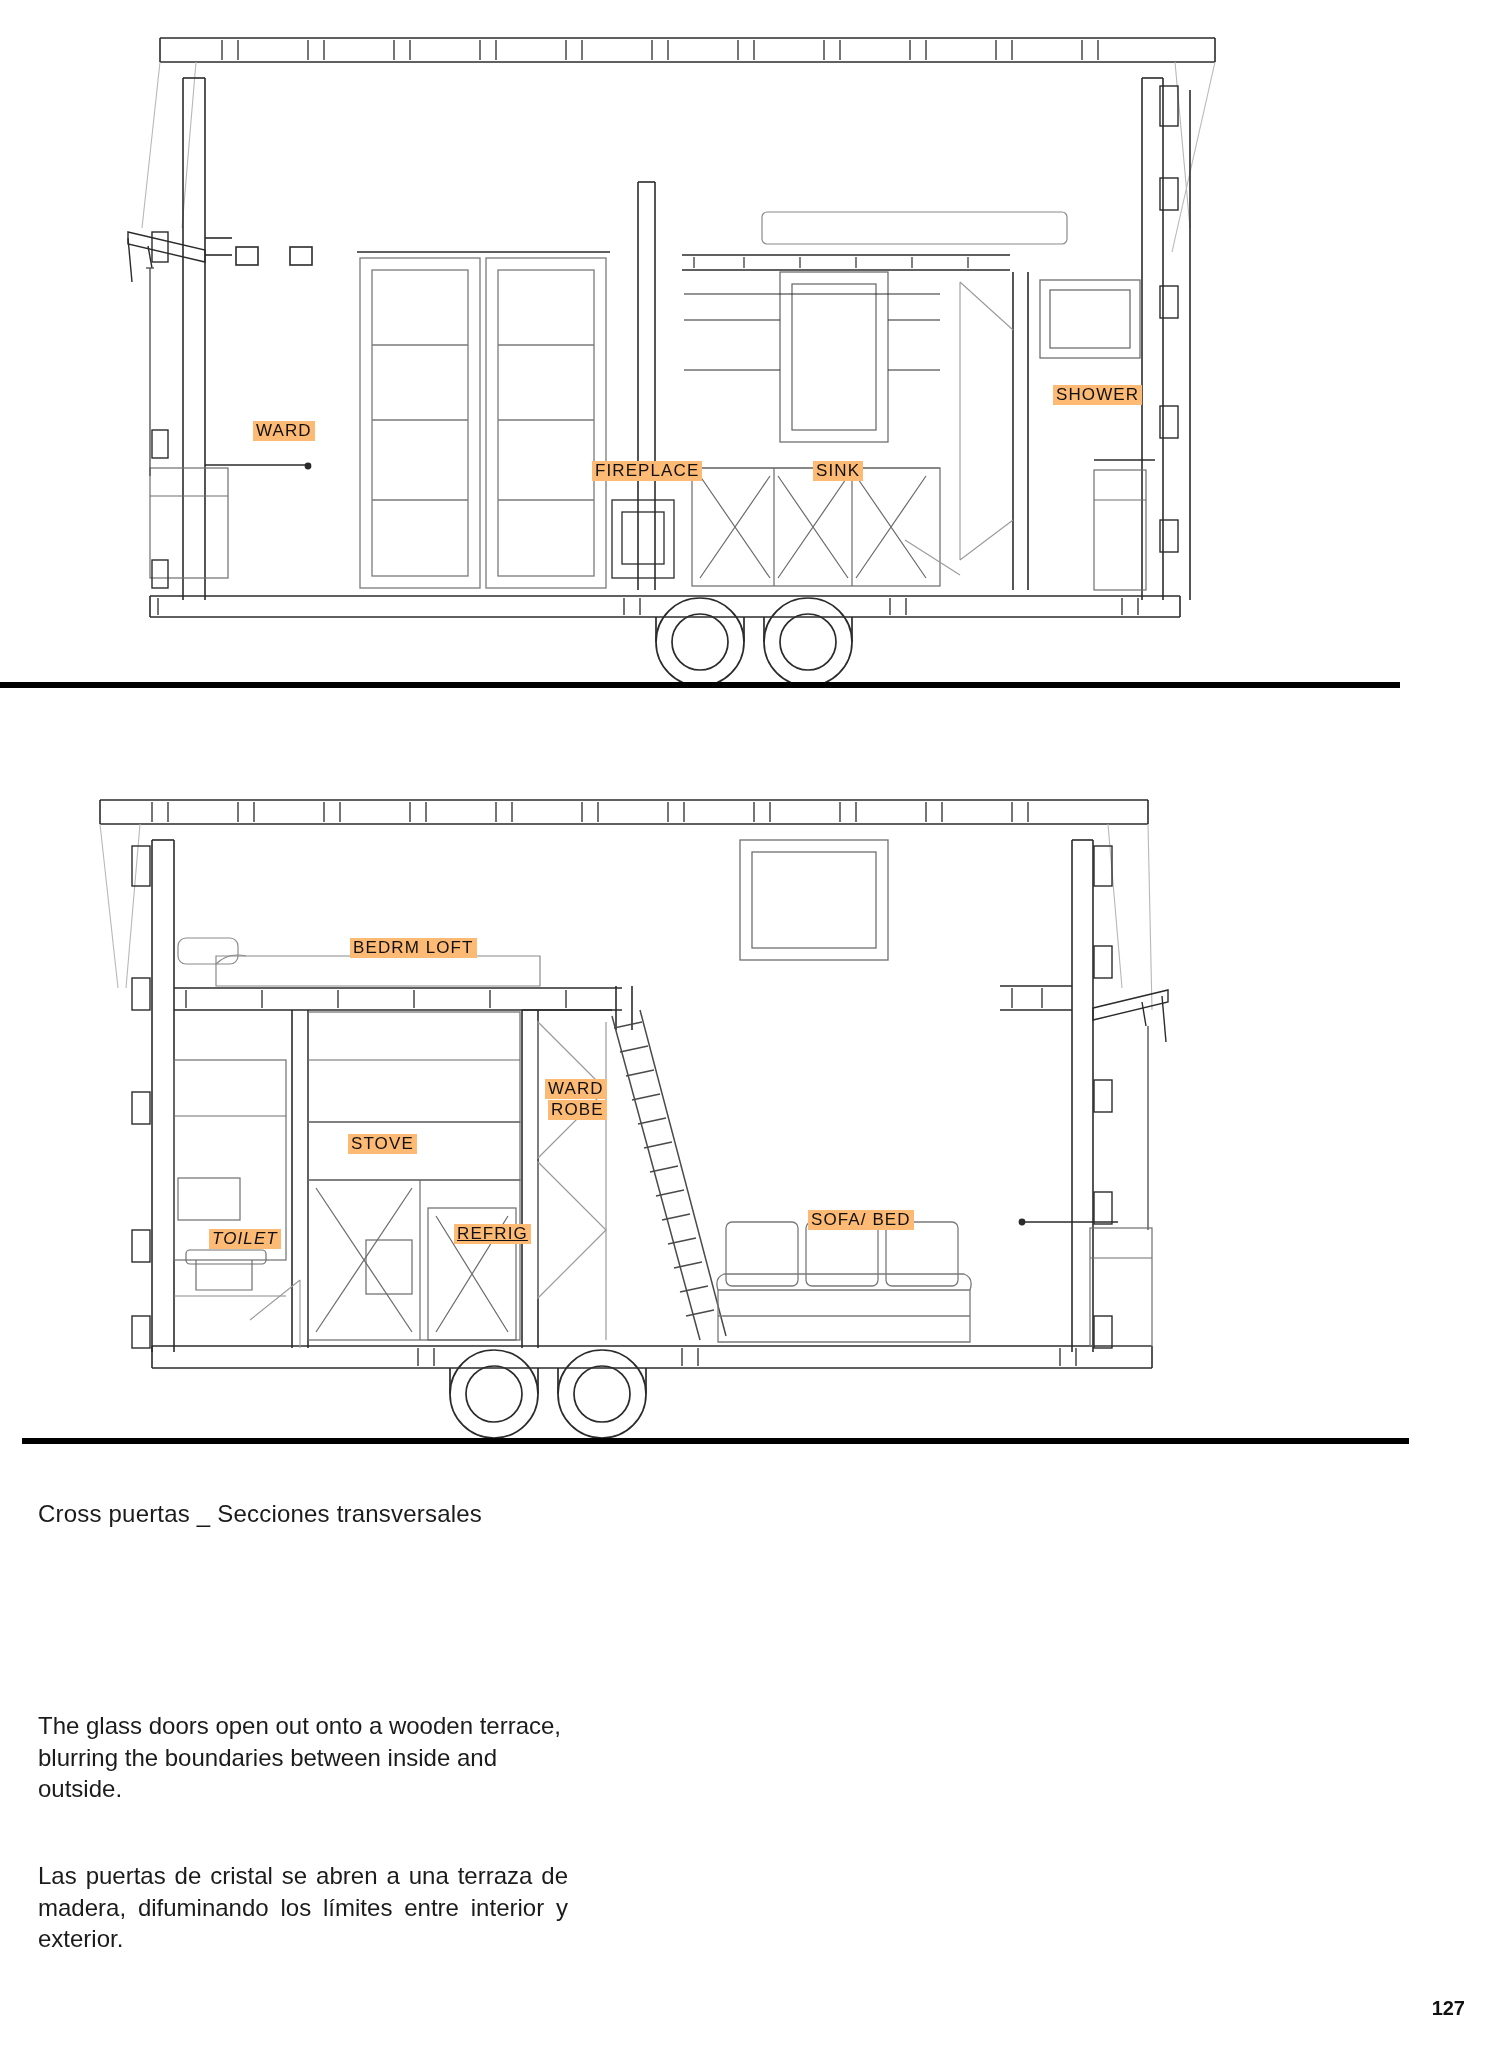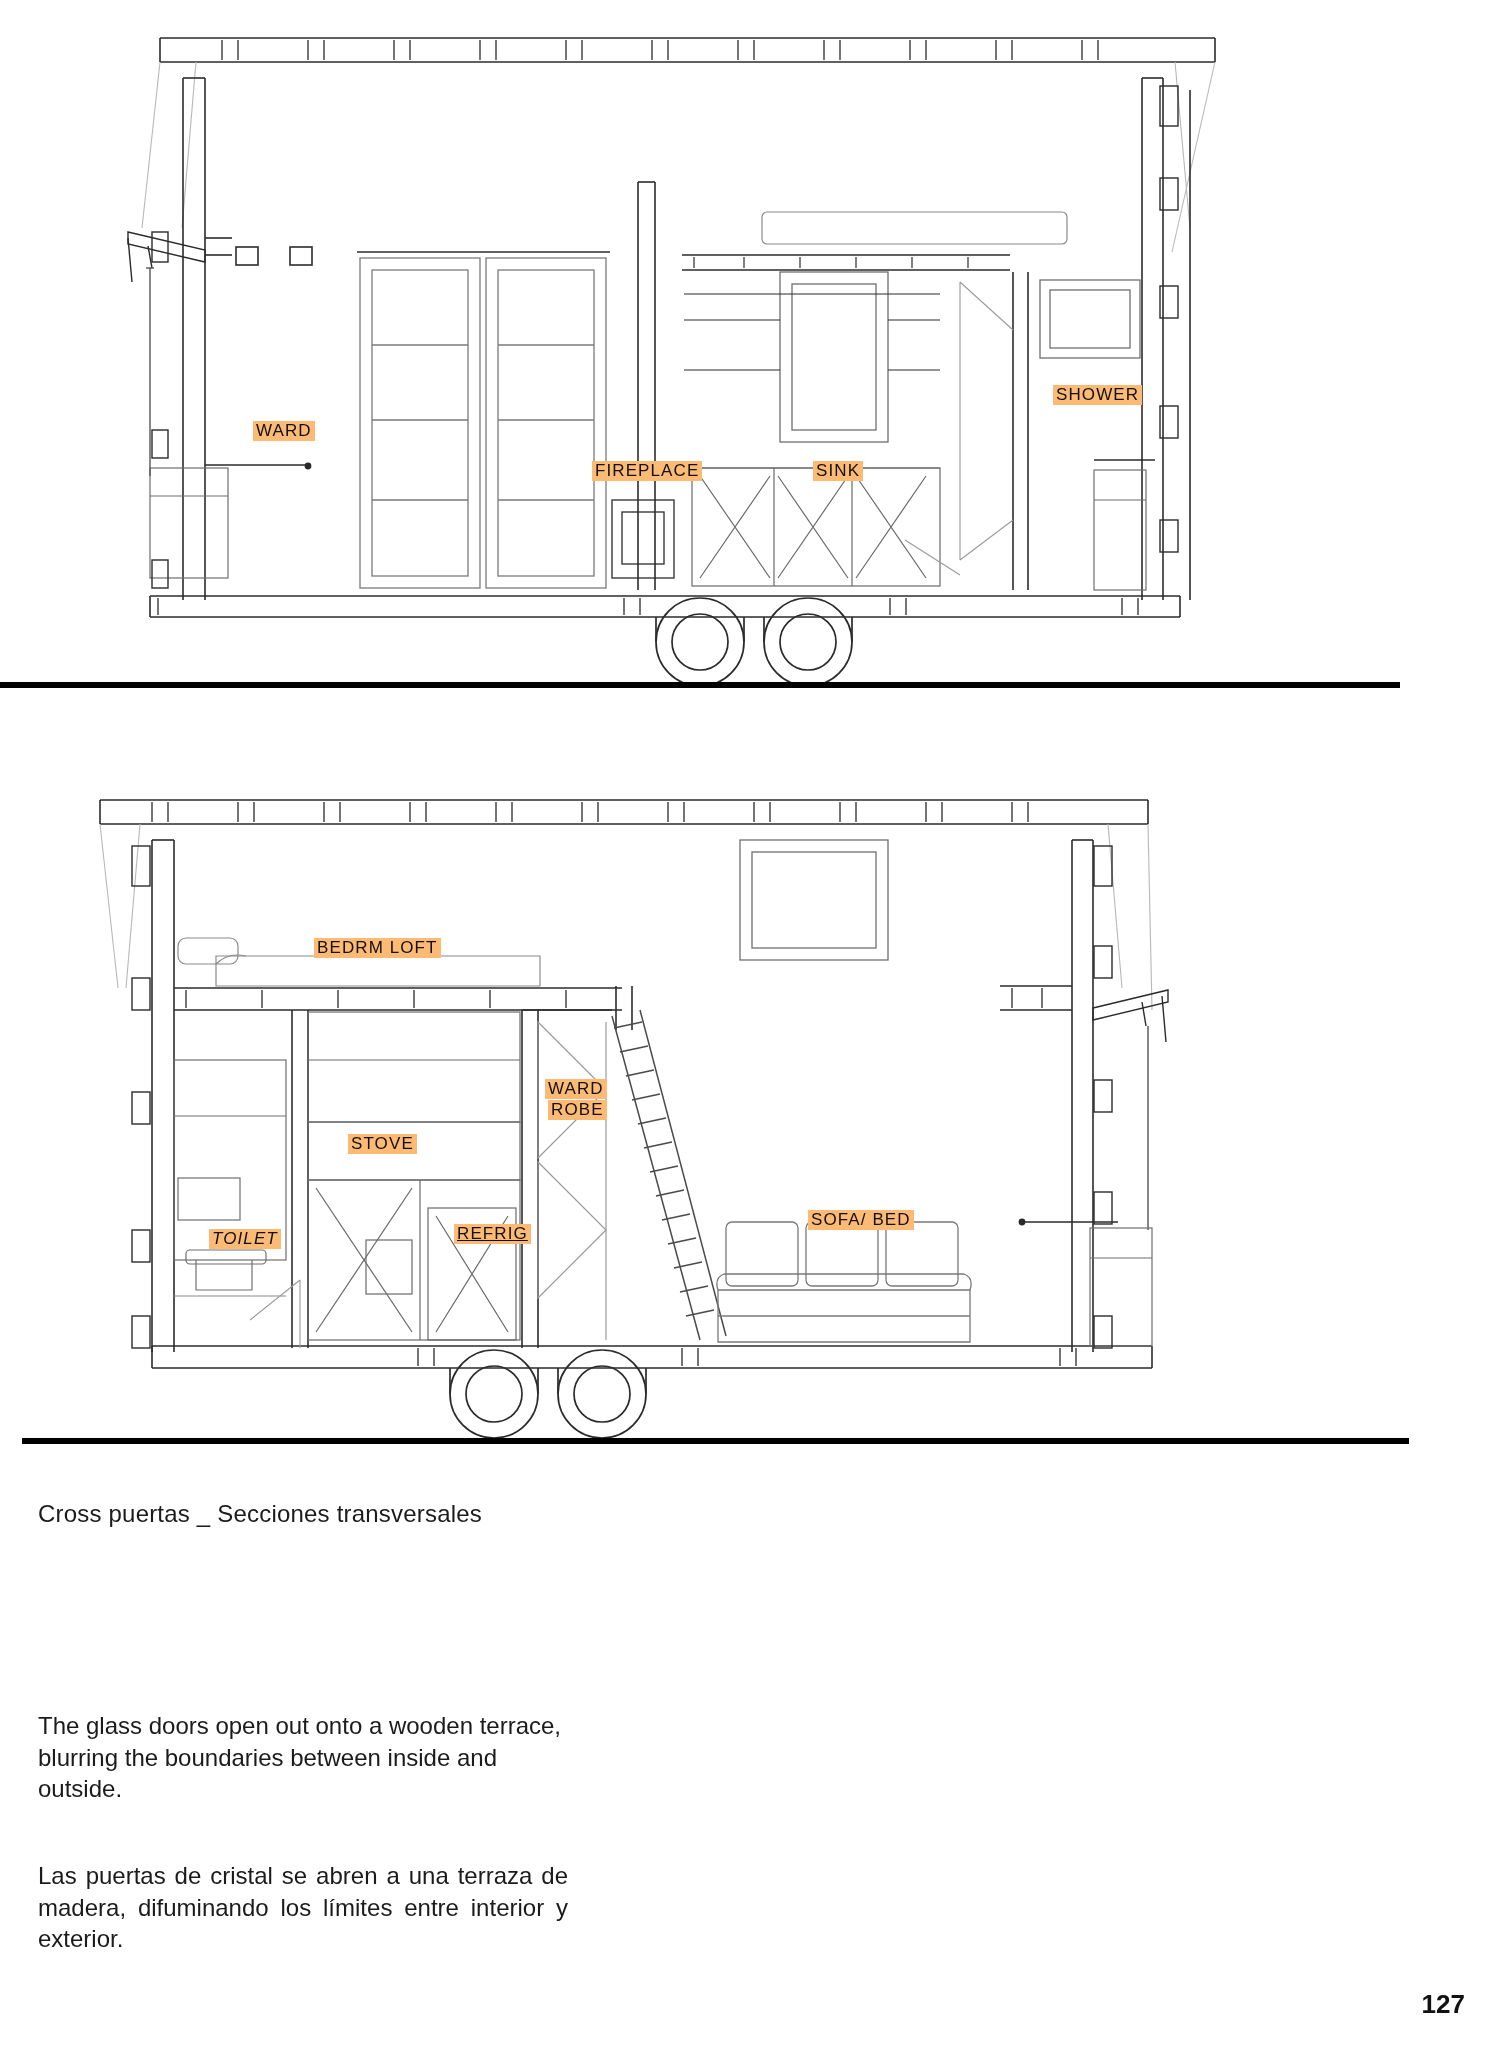--- a/index.html
+++ b/index.html
@@ -73,21 +73,21 @@
   }
   #para-en { top: 1710px; }
   #para-es { top: 1860px; text-align: justify; }
   #para-es p { margin: 0; }
   #para-en p { margin: 0; }
 
   .page-number {
     position: absolute;
     right: 40px;
     bottom: 28px;
-    font-size: 26px;
+    font-size: 20px;
     font-weight: 700;
     color: #111;
   }
 </style>
 </head>
 <body>
 
 <div class="page">
 
   <div class="drawing" id="section-upper">
@@ -473,21 +473,21 @@
         <g stroke-width="1.3">
           <line x1="1012" y1="228" x2="1012" y2="248"></line>
           <line x1="1042" y1="228" x2="1042" y2="248"></line>
         </g>
       </g>
     </svg>
   </div>
 
   <div class="ground-line" id="ground-lower"></div>
 
-  <div class="plan-label" style="left:314px; top:938px;">BEDRM  LOFT</div>
+  <div class="plan-label" style="left:350px; top:938px;">BEDRM  LOFT</div>
   <div class="plan-label two-line" style="left:545px; top:1079px;">WARD</div>
   <div class="plan-label two-line" style="left:548px; top:1100px;">ROBE</div>
   <div class="plan-label" style="left:348px; top:1134px;">STOVE</div>
   <div class="plan-label" style="left:808px; top:1166px;margin-top:44px;">SOFA/ BED</div>
   <div class="plan-label" style="left:454px; top:1224px;text-decoration:underline;">REFRIG</div>
   <div class="plan-label" style="left:209px; top:1229px;font-style:italic;">TOILET</div>
 
   <div class="caption">Cross puertas _ Secciones transversales</div>
 
   <div class="body-text" id="para-en">

